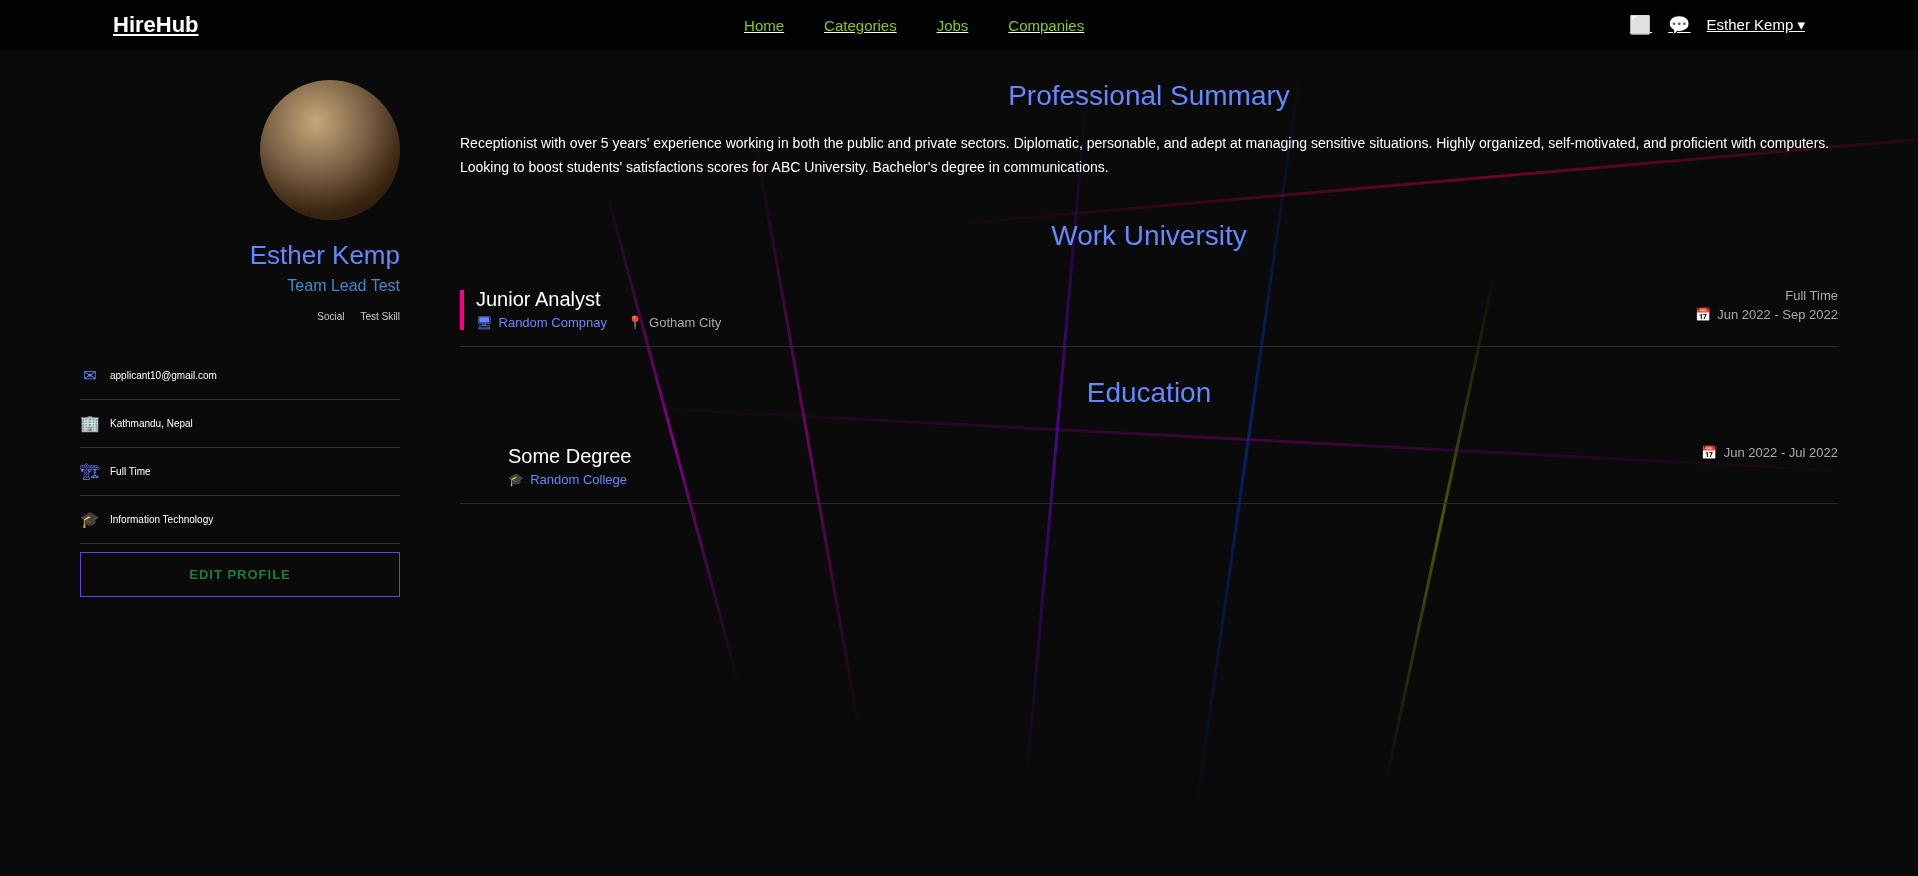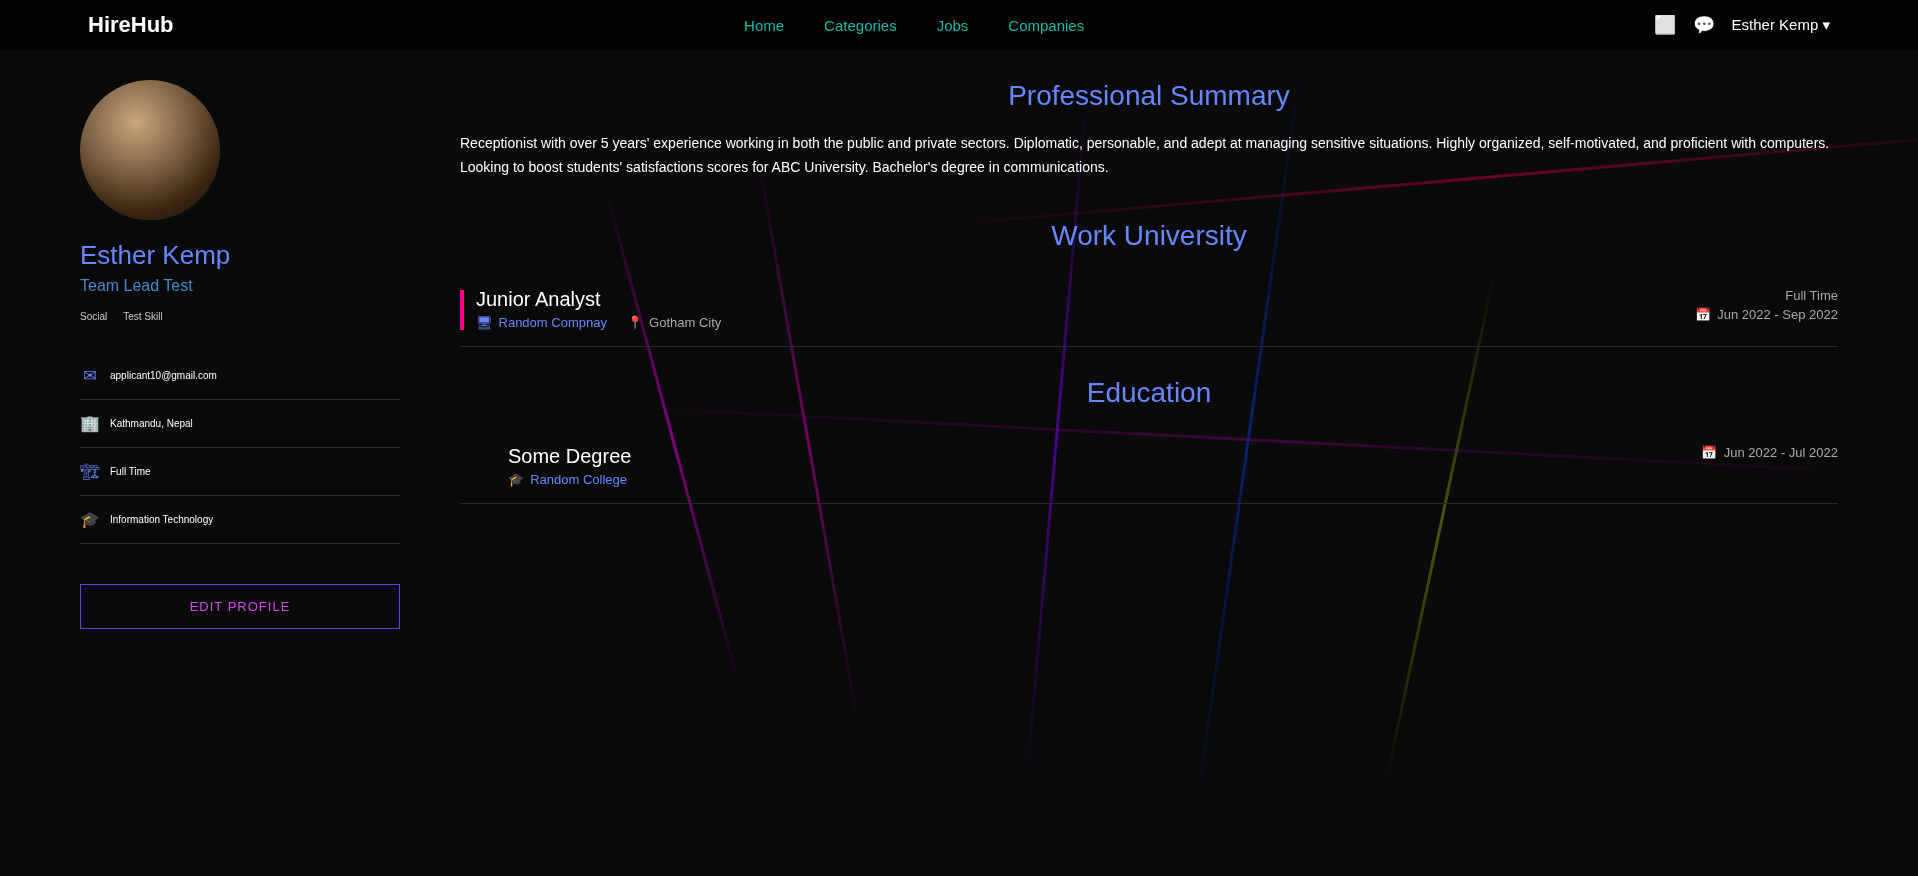--- a/index.html
+++ b/index.html
@@ -87,37 +87,38 @@
       opacity: 0.4;
     }
 
     
     nav {
       position: relative;
       z-index: 10;
       display: flex;
       align-items: center;
       justify-content: space-between;
-      padding: 12px 88px;
+      padding: 12px 113px;
       background: rgba(0,0,0,0.8);
+      text-decoration: underline;
     }
 
     .nav-logo {
       font-size: 22px;
       font-weight: bold;
       color: #ffffff;
     }
 
     .nav-links {
       display: flex;
       gap: 40px;
     }
 
     .nav-link {
-      color: #14b8a6;
+      color: #84cc16;
       text-decoration: none;
       font-size: 15px;
     }
 
     .nav-right {
       display: flex;
       align-items: center;
       gap: 16px;
     }
 
@@ -139,21 +140,21 @@
       padding: 30px 80px;
       gap: 60px;
     }
 
     
     .sidebar {
       width: 320px;
       flex-shrink: 0;
       display: flex;
       flex-direction: column;
-      align-items: flex-start;
+      align-items: flex-end;
     }
 
     .avatar-wrapper {
       width: 140px;
       height: 140px;
       border-radius: 50%;
       overflow: hidden;
       background: #3a3020;
       margin-bottom: 20px;
     }
@@ -209,30 +210,31 @@
       text-align: center;
     }
 
     .detail-text {
       color: #ffffff;
       font-size: 10px;
       font-weight: 500;
     }
 
     .edit-profile-btn {
-      margin-top: 40px;
+      margin-top: 8px;
       width: 100%;
       padding: 14px;
       background: transparent;
       border: 1px solid #6644dd;
-      color: #d946ef;
+      color: #15803d;
       font-size: 13px;
       letter-spacing: 1px;
       cursor: pointer;
       text-align: center;
+      font-weight: bold;
     }
 
     
     .content-area {
       flex: 1;
     }
 
     .section-title {
       color: #6688ff;
       font-size: 28px;

